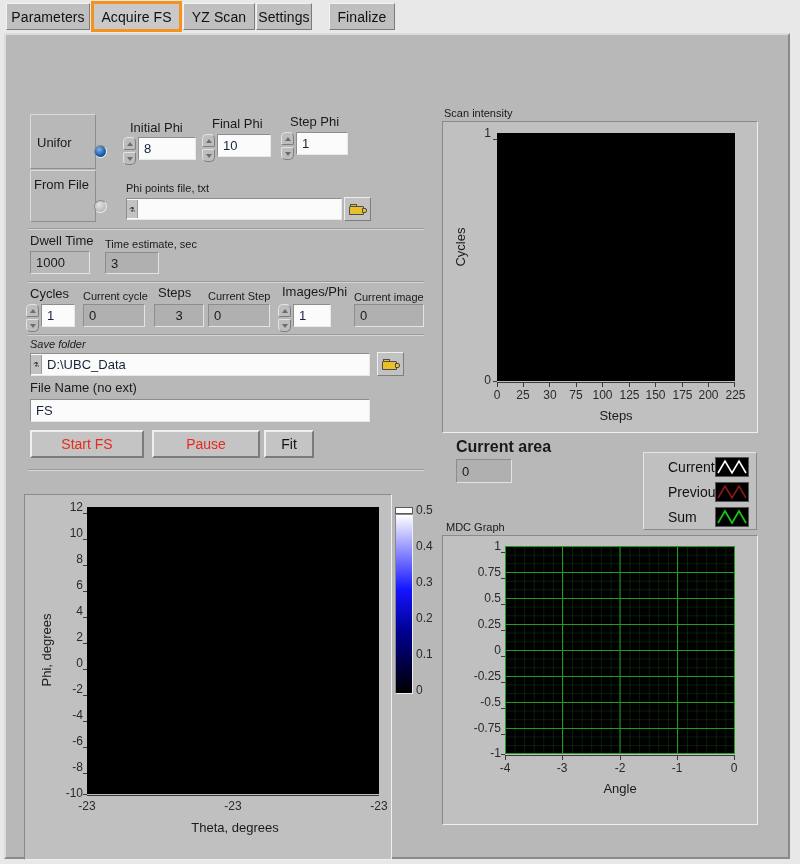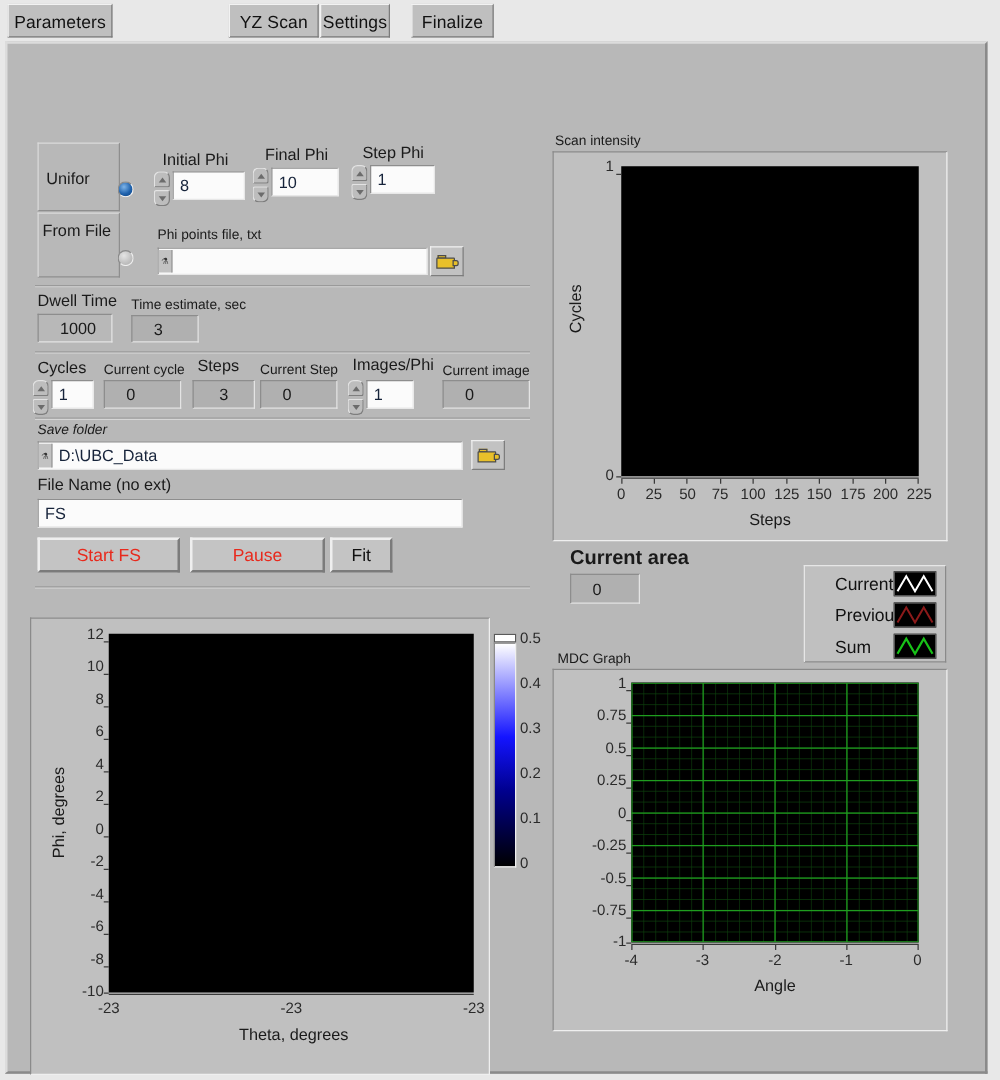--- a/index.html
+++ b/index.html
@@ -44,21 +44,21 @@
   
   .lbl{position:absolute;font-size:13px;color:#1a1a1a;white-space:nowrap;}
   .lbl.sm{font-size:11px;}
 
   
   .ind{
     position:absolute;background:#b0b0b0;
     border-top:1px solid #8d8d8d;border-left:1px solid #8d8d8d;
     border-right:1px solid #e4e4e4;border-bottom:1px solid #e4e4e4;
     box-sizing:border-box;font-size:13px;color:#1a1a1a;
-    display:flex;align-items:center;padding-left:17px;
+    display:flex;align-items:center;padding-left:5px;
   }
   
   .ctl{
     position:absolute;background:#fbfbfb;
     border-top:1px solid #8d8d8d;border-left:1px solid #8d8d8d;
     border-right:1px solid #e8e8e8;border-bottom:1px solid #e8e8e8;
     box-sizing:border-box;font-size:13px;color:#16233a;
     display:flex;align-items:center;padding-left:5px;
   }
 
@@ -185,20 +185,23 @@
   .cbtick{position:absolute;font-size:12px;color:#2a2a2a;}
 </style>
 </head>
 <body>
 
 <div id="root">
 
   <div class="tabbar">
     <div class="tab" style="left:6px;width:84px;">
         <span>Parameters</span>
+      </div>
+    <div class="tab sel" style="left:91px;width:91px;">
+        <span>Acquire FS</span>
       </div>
     <div class="tab" style="left:183px;width:72px;">
         <span>YZ Scan</span>
       </div>
     <div class="tab" style="left:256px;width:56px;">
         <span>Settings</span>
       </div>
     <div class="tab" style="left:329px;width:66px;">
         <span>Finalize</span>
       </div>
@@ -419,21 +422,21 @@
       <div class="tickmark" style="left:106px;top:261px;width:1px;height:4px;"></div>
       <div class="tickmark" style="left:133px;top:261px;width:1px;height:4px;"></div>
       <div class="tickmark" style="left:159px;top:261px;width:1px;height:4px;"></div>
       <div class="tickmark" style="left:186px;top:261px;width:1px;height:4px;"></div>
       <div class="tickmark" style="left:212px;top:261px;width:1px;height:4px;"></div>
       <div class="tickmark" style="left:239px;top:261px;width:1px;height:4px;"></div>
       <div class="tickmark" style="left:265px;top:261px;width:1px;height:4px;"></div>
       <div class="tickmark" style="left:291px;top:261px;width:1px;height:4px;"></div>
       <div class="tickx" style="left:39px;top:266px;width:30px;">0</div>
       <div class="tickx" style="left:65px;top:266px;width:30px;">25</div>
-      <div class="tickx" style="left:92px;top:266px;width:30px;">50</div>
+      <div class="tickx" style="left:92px;top:266px;width:30px;">30</div>
       <div class="tickx" style="left:118px;top:266px;width:30px;">75</div>
       <div class="tickx" style="left:144px;top:266px;width:31px;">100</div>
       <div class="tickx" style="left:171px;top:266px;width:31px;">125</div>
       <div class="tickx" style="left:197px;top:266px;width:31px;">150</div>
       <div class="tickx" style="left:224px;top:266px;width:31px;">175</div>
       <div class="tickx" style="left:250px;top:266px;width:31px;">200</div>
       <div class="tickx" style="left:277px;top:266px;width:31px;">225</div>
       <div class="axtitle" style="left:113px;top:286px;width:120px;">Steps</div>
       <div class="axtitle vert" style="left:10px;top:185px;width:120px;">Cycles</div>
     </div>

